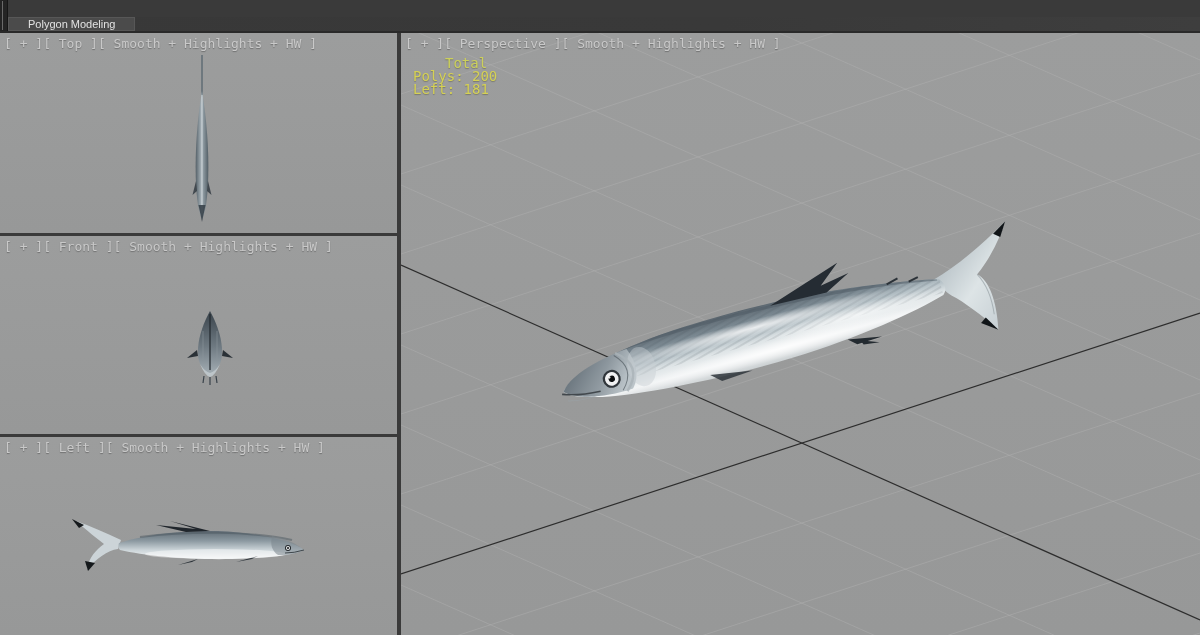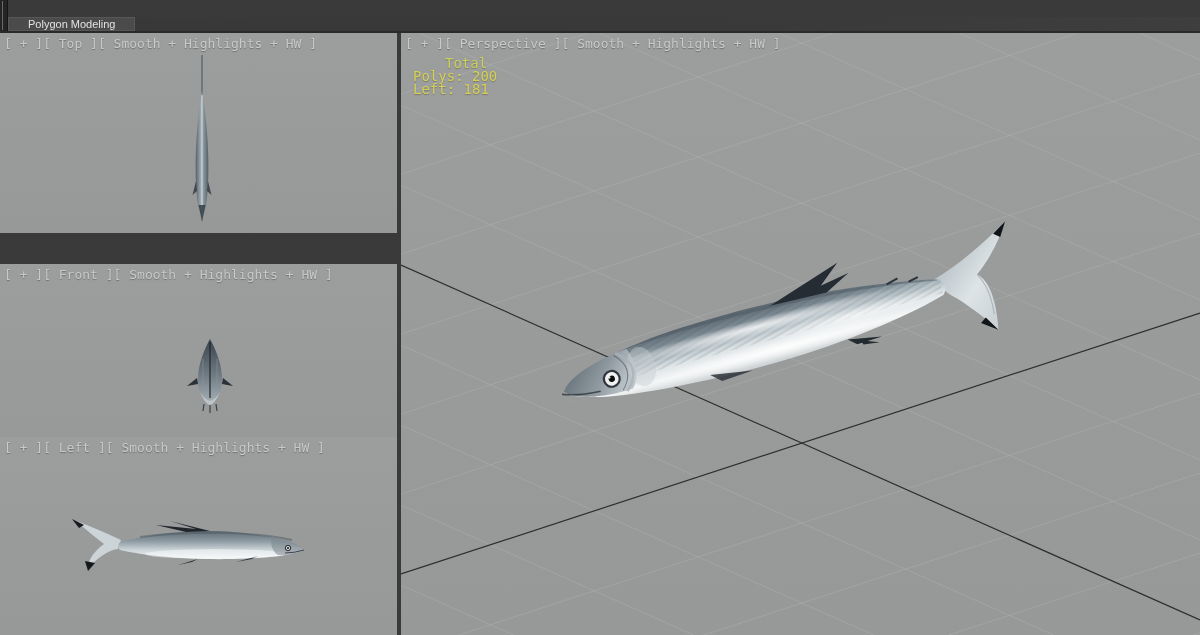--- a/index.html
+++ b/index.html
@@ -23,21 +23,21 @@
   .caret{color:#9a9a9a;font-size:8px;margin-left:4px;}
   .ribbon-row2{position:absolute;left:0;top:17px;width:1200px;height:14px;
     background:linear-gradient(to right,#383838 0%,#393939 60%,#3e3e3e 100%);}
   .subtab{position:absolute;left:8px;top:0;height:14px;line-height:14px;padding:0 20px;
     background:#4b4b4b;color:#e2e2e2;font-size:11px;box-shadow:inset 0 0 0 1px #575757;}
   .ribbon-underline{position:absolute;left:0;top:31px;width:1200px;height:2px;background:#2a2a2a;}
 
   
   .vp{position:absolute;background:linear-gradient(#9c9d9d,#979898);overflow:hidden;}
   #vp-top{left:0;top:33px;width:397px;height:200px;}
-  #vp-front{left:0;top:236px;width:397px;height:198px;margin-top:28px;}
+  #vp-front{left:0;top:236px;width:397px;height:198px;}
   #vp-left{left:0;top:437px;width:397px;height:198px;text-decoration:underline;}
   #vp-persp{left:401px;top:33px;width:799px;height:602px;}
   .vp-label{position:absolute;left:4px;top:3px;font-family:"DejaVu Sans Mono",monospace;
     font-size:13px;letter-spacing:0px;color:#c9c9c9;text-shadow:0 1px 1px rgba(60,60,60,.45);
     white-space:pre;cursor:default;z-index:3;}
   .stats{position:absolute;left:12px;top:24px;z-index:3;font-family:"DejaVu Sans Mono",monospace;
     font-size:14px;line-height:13px;color:#d5d155;text-shadow:0 1px 1px rgba(70,70,40,.4);}
   .stat-total{padding-left:32px;color:#ccd05c;}
   .vp svg{position:absolute;left:0;top:0;}
 </style>

